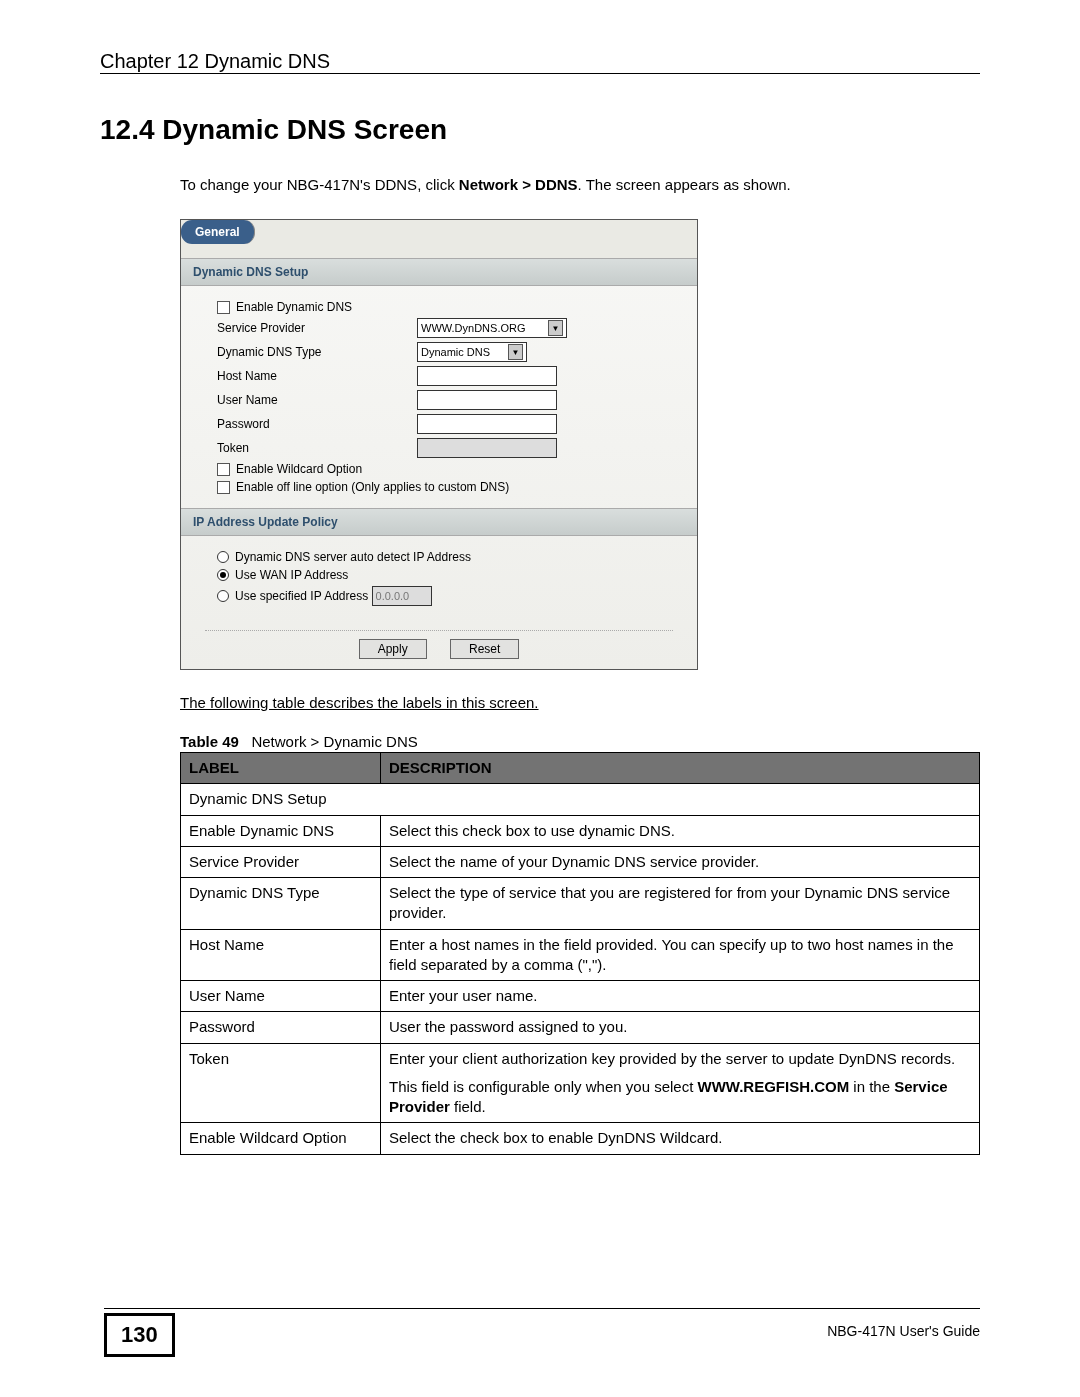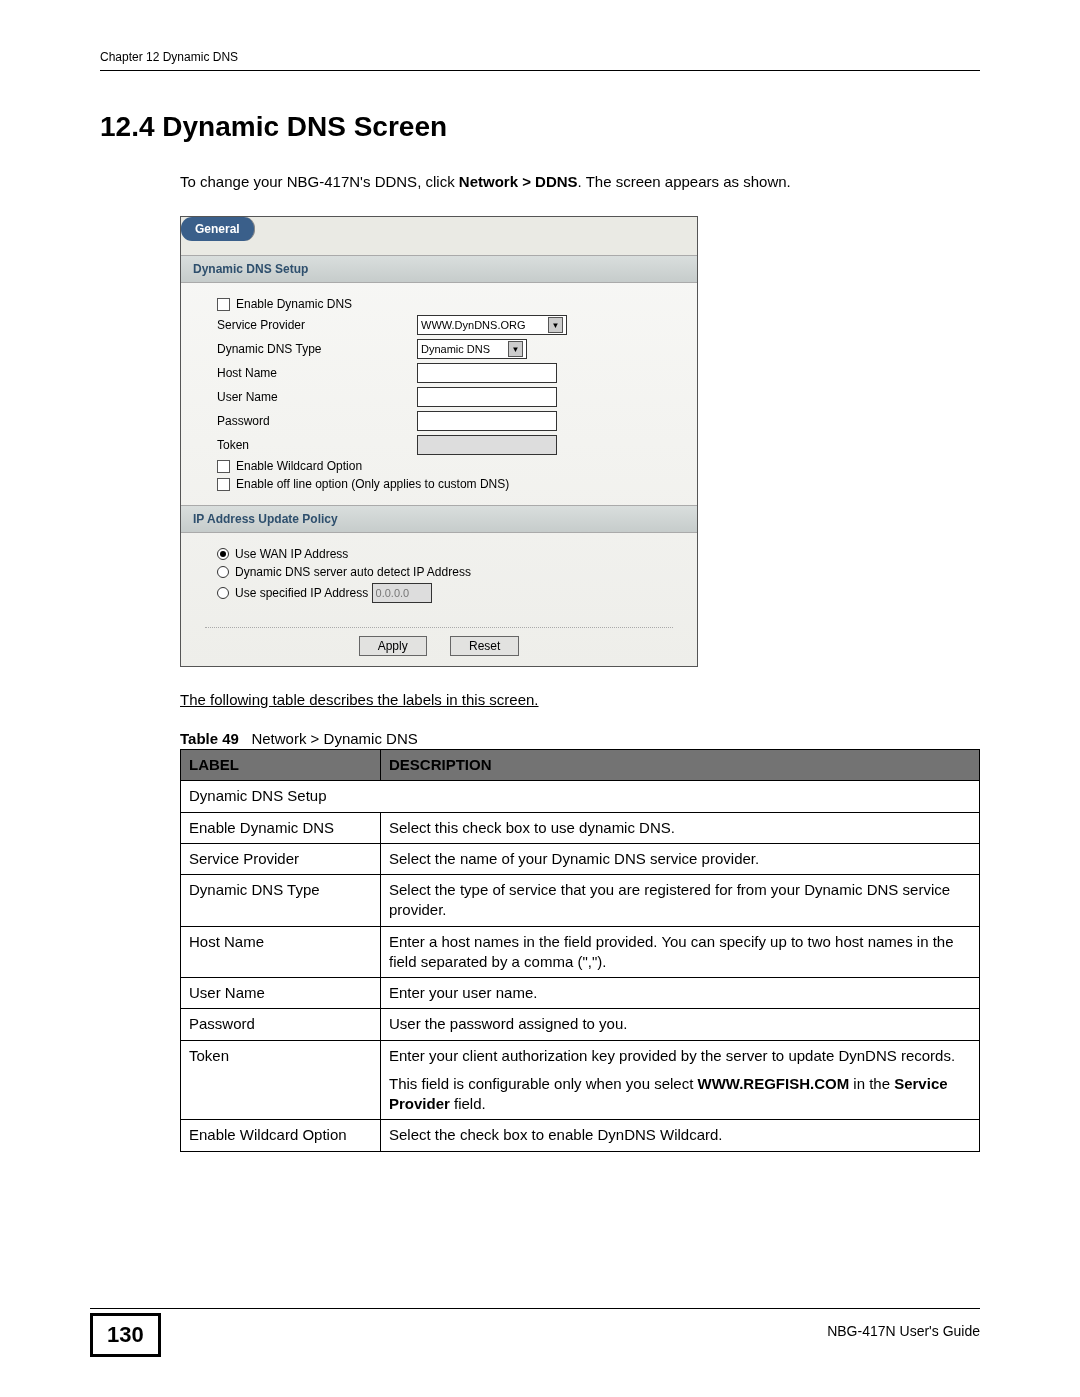--- a/index.html
+++ b/index.html
@@ -10,22 +10,21 @@
     height: 1397px;
     position: relative;
     color: #000;
   }
   .page {
     padding: 50px 100px 30px 100px;
     position: relative;
     height: 100%;
   }
   .chapter-header {
-    font-size: 12px;
-    padding-bottom: 6px;
+    font-size: 20px;
     border-bottom: 1.5px solid #000;
     margin-bottom: 40px;
   }
   .section-title {
     font-size: 28px;
     font-weight: bold;
     font-family: Arial, sans-serif;
     margin-bottom: 28px;
   }
   .intro {
@@ -126,21 +125,21 @@
   }
   table.desc th {
     background: #737373;
     font-weight: bold;
   }
   table.desc .col1 { width: 200px; }
 
   .footer {
     position: absolute;
     bottom: 36px;
-    left: 90px;
+    left: 104px;
     right: 100px;
     border-top: 1.5px solid #000;
     padding-top: 8px;
     display:flex;
     justify-content: space-between;
     align-items:flex-start;
   }
   .page-num-box {
     border: 3px solid #000;
     padding: 6px 14px;
@@ -214,26 +213,26 @@
         </div>
         <div class="row">
           <span class="chk"></span>
           <span>Enable off line option (Only applies to custom DNS)</span>
         </div>
       </div>
 
       <div class="section-h">IP Address Update Policy</div>
       <div class="form-area">
         <div class="row">
+          <span class="radio"></span>
+          <span>Dynamic DNS server auto detect IP Address</span>
+        </div>
+        <div class="row">
           <span class="radio sel"></span>
           <span>Use WAN IP Address</span>
-        </div>
-        <div class="row">
-          <span class="radio"></span>
-          <span>Dynamic DNS server auto detect IP Address</span>
         </div>
         <div class="row">
           <span class="radio"></span>
           <span>Use specified IP Address</span>&nbsp;
           <input class="txt disabled" style="width: 60px;" disabled="" value="0.0.0.0">
         </div>
       </div>
 
       <div class="btn-row">
         <button class="btn">Apply</button>

